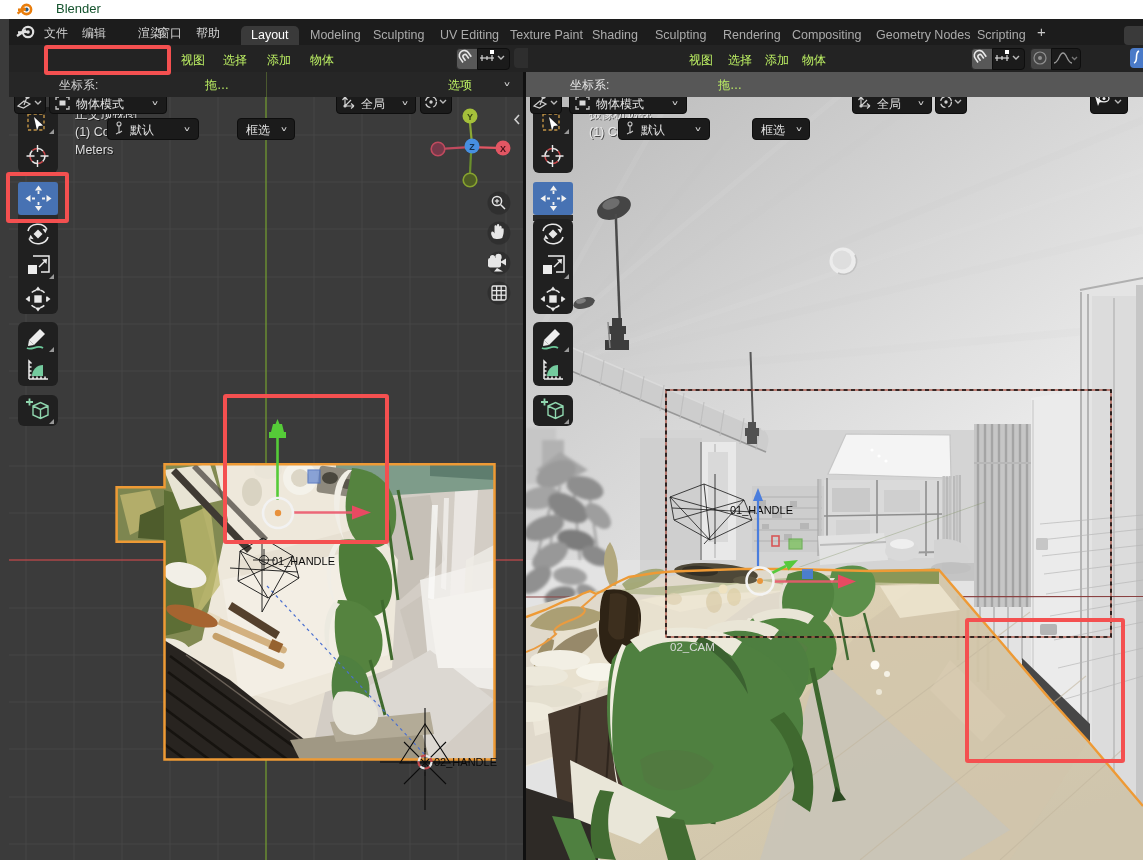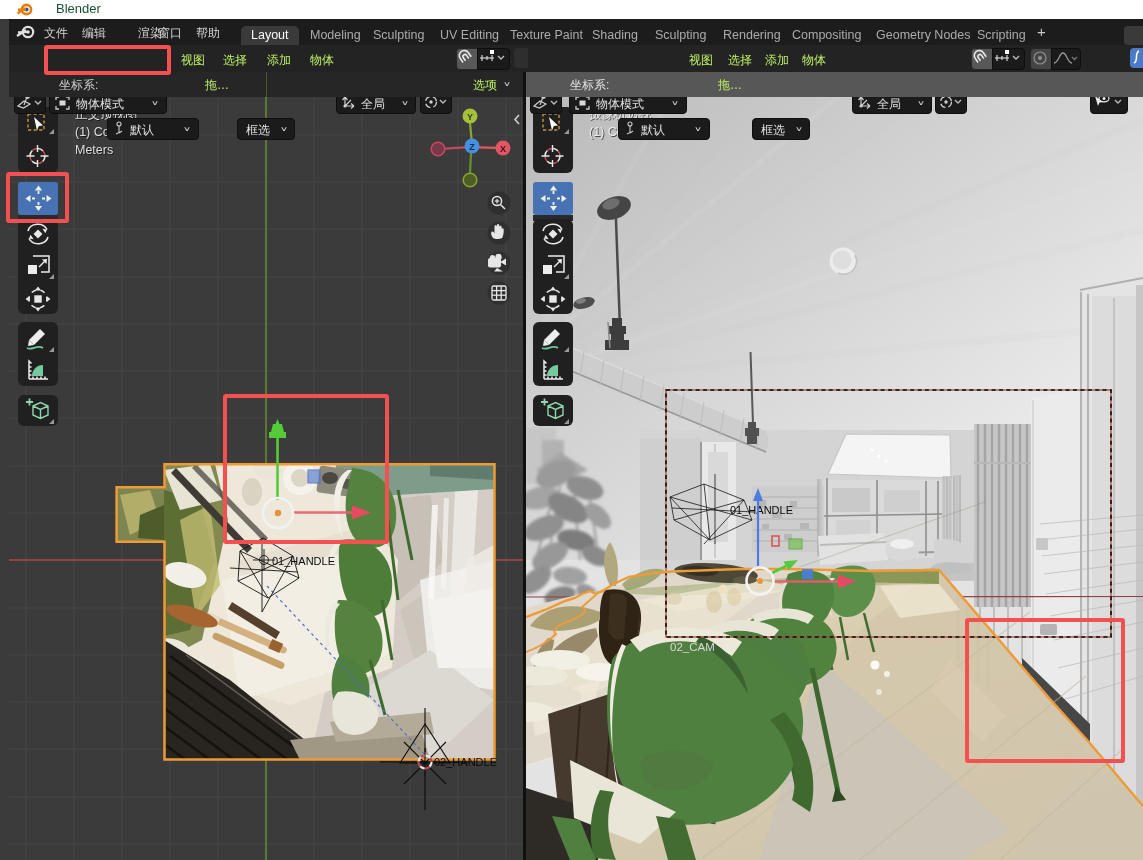--- a/index.html
+++ b/index.html
@@ -872,21 +872,21 @@
       <path d="M7 5 V12 M7 12 l3 -2 M4 13 l3 -1.5" fill="none" stroke="#c8c8c8" stroke-width="1.1"></path>
     </svg>
     <span style="position:absolute;left:22px;top:3px;">默认</span>
     <span class="chev" style="position:absolute;right:7px;top:3px;">∨</span>
   </div>
   <div class="lbl" style="left:196px;top:5px;">拖…</div>
   <div class="btn" style="left:228px;top:2px;width:56px;height:20px;">
     <span style="position:absolute;left:8px;top:3px;">框选</span>
     <span class="chev" style="position:absolute;right:6px;top:3px;">∨</span>
   </div>
-  <div class="lbl" style="left:464px;top:5px;font-family:Liberation Mono, monospace;">选项</div>
+  <div class="lbl" style="left:439px;top:5px;font-family:Liberation Mono, monospace;">选项</div>
   <span class="chev" style="position:absolute;left:494px;top:5px;">∨</span>
 </div>
 <div id="row3R" class="abs">
   <div class="lbl" style="left:44px;top:5px;color:#e2e2e2;">坐标系:</div>
   <div class="btn" style="left:92px;top:2px;width:90px;height:20px;">
     <svg width="14" height="15" style="position:absolute;left:4px;top:2px;">
       <circle cx="7" cy="3" r="2" fill="none" stroke="#c8c8c8" stroke-width="1.1"></circle>
       <path d="M7 5 V12 M7 12 l3 -2 M4 13 l3 -1.5" fill="none" stroke="#c8c8c8" stroke-width="1.1"></path>
     </svg>
     <span style="position:absolute;left:22px;top:3px;">默认</span>

